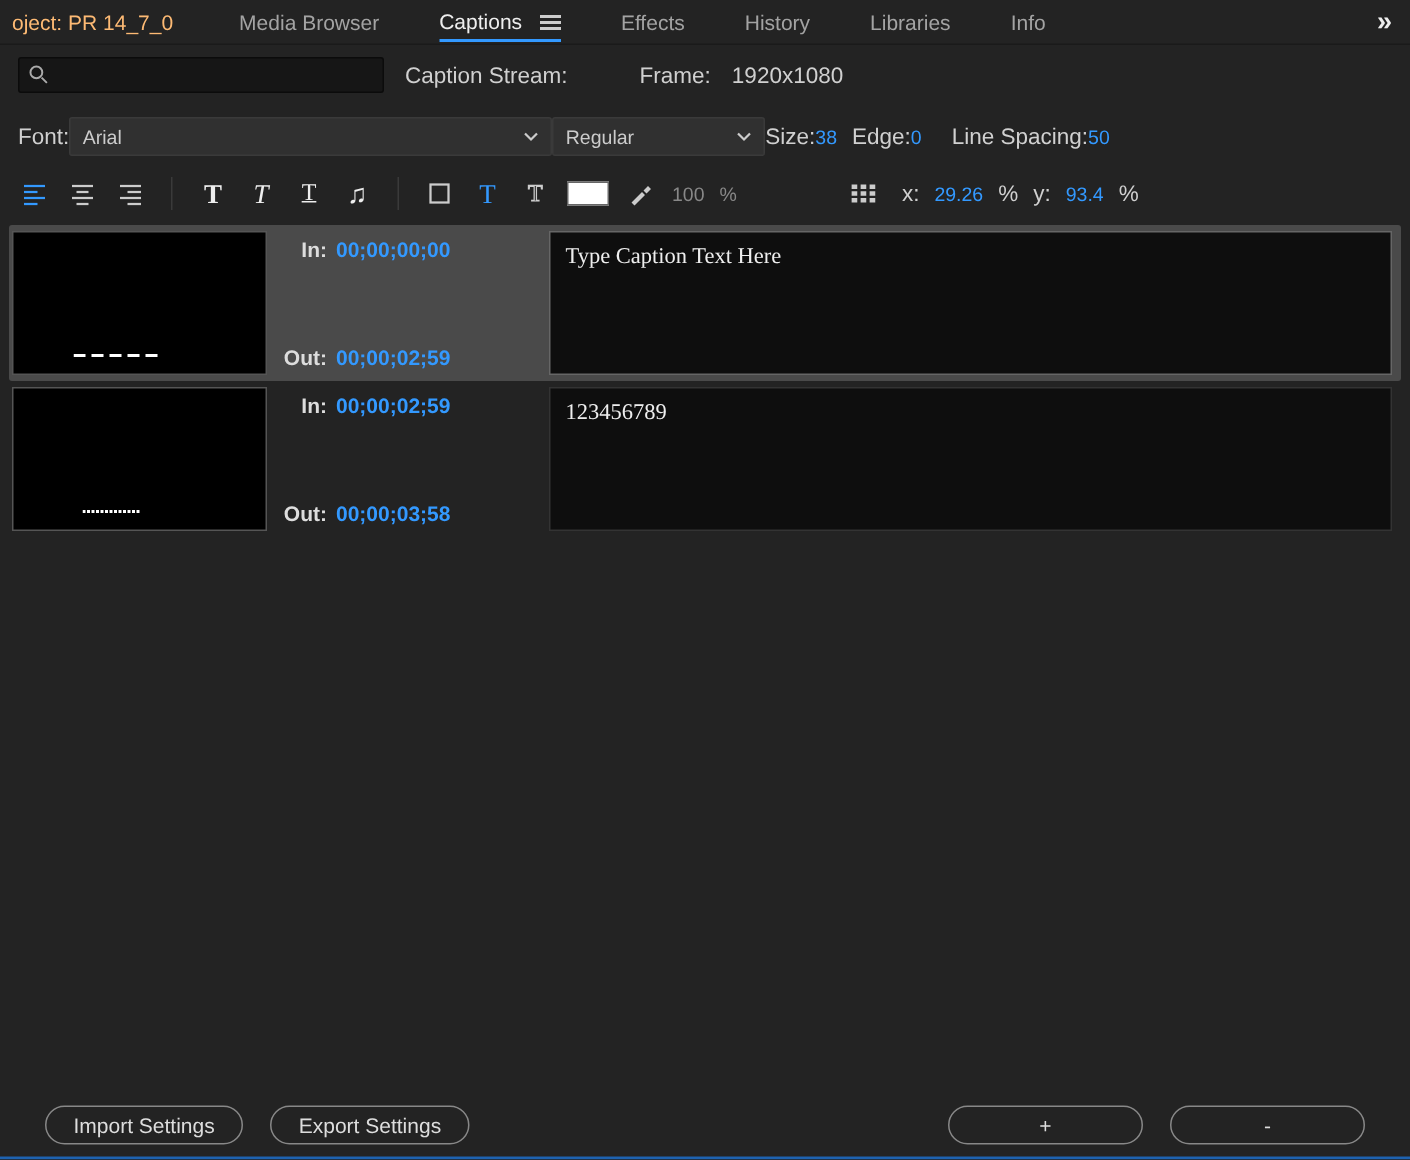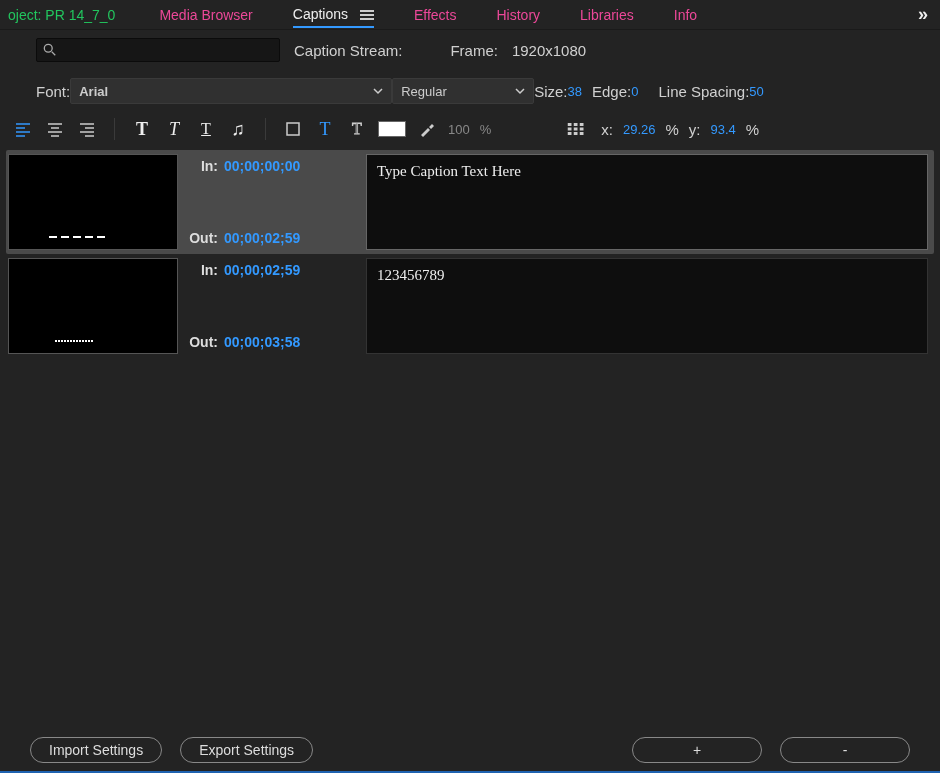--- a/index.html
+++ b/index.html
@@ -15,26 +15,26 @@
 }
 .tabs {
   display: flex;
   align-items: center;
   height: 30px;
   border-bottom: 1px solid #1a1a1a;
   padding: 0 4px;
   gap: 40px;
 }
 .proj-tab {
-  color: #22c55e;
+  color: #fdba74;
   font-size: 14px;
   padding: 0 4px;
 }
 .tab {
-  color: #ec4899;
+  color: #a3a3a3;
   font-size: 14px;
   cursor: pointer;
   padding: 4px 0;
 }
 .tab.active {
   color: #eeeeee;
   border-bottom: 2px solid #3399ff;
 }
 .tab-ham {
   width: 14px;
@@ -51,21 +51,20 @@
   font-size: 18px;
   font-weight: bold;
   padding: 0 8px;
   cursor: pointer;
 }
 .row {
   display: flex;
   align-items: center;
   padding: 8px 12px;
   gap: 14px;
-  margin-left: 24px;
 }
 .search-box {
   display: flex;
   align-items: center;
   background: #161616;
   border: 1px solid #0b0b0b;
   height: 24px;
   width: 244px;
   padding: 0 6px;
   border-radius: 2px;
@@ -82,21 +81,21 @@
   height: 26px;
   padding: 0 8px;
   gap: 8px;
   cursor: pointer;
 }
 .select.dark { background: #3a3a3a; border-color: #444; }
 .select .chev { margin-left: auto; }
 .chev svg { width: 10px; height: 10px; }
 .blue { color: #3399ff; }
 .font-row { gap: 0; }
-.font-select { width: 322px; font-weight: bold; }
+.font-select { width: 322px; }
 .style-select { width: 142px; }
 .toolbar {
   display: flex;
   align-items: center;
   padding: 6px 12px 10px 12px;
   gap: 10px;
 }
 .vdiv { width: 1px; height: 22px; background: #3a3a3a; margin: 0 6px; }
 .icon-btn {
   width: 22px; height: 22px;

